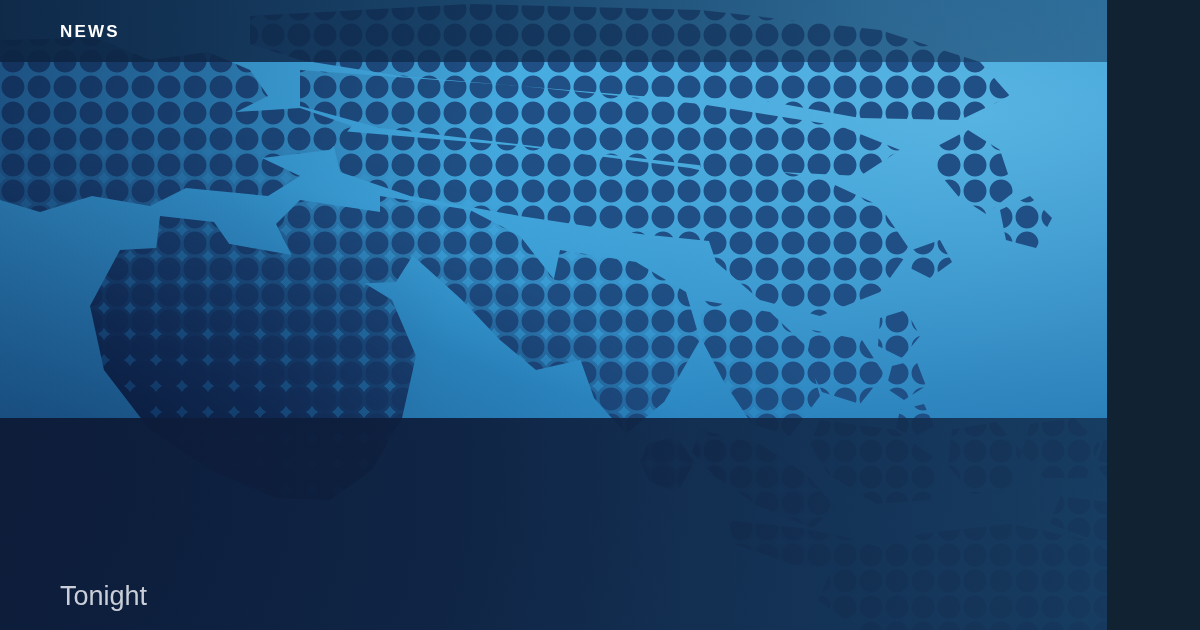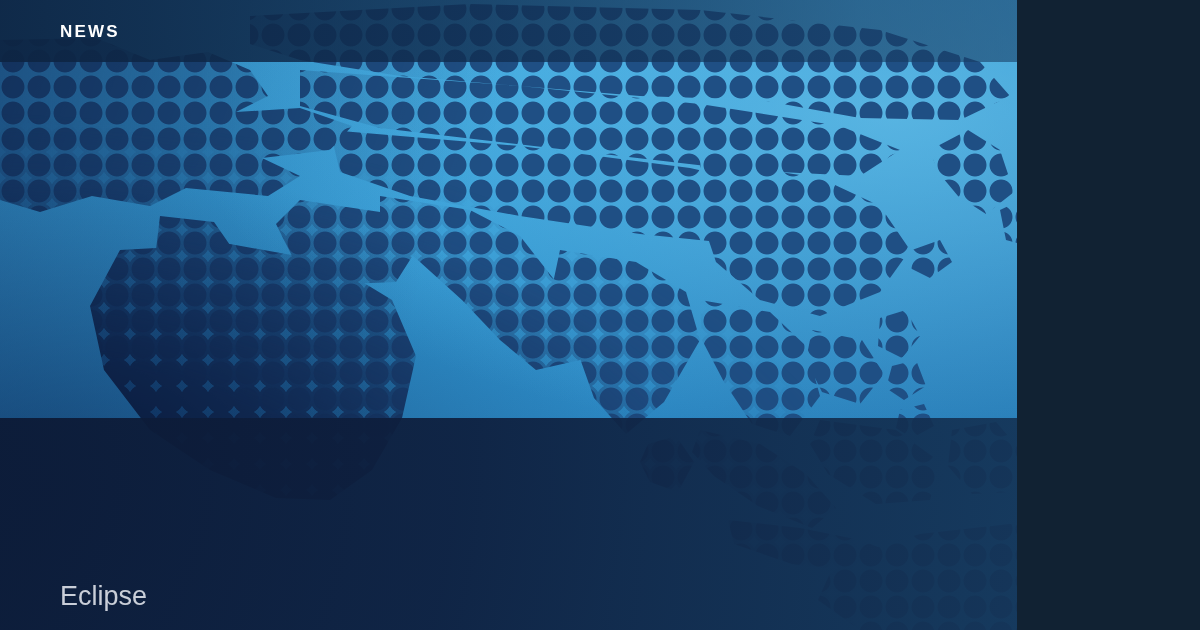--- a/index.html
+++ b/index.html
@@ -1,21 +1,21 @@
 <!DOCTYPE html>
 <html><head>
 <meta charset="utf-8">
 <style>
   * { margin:0; padding:0; box-sizing:border-box; }
   html,body { width:1200px; height:630px; overflow:hidden; background:#123; }
   body { font-family:"Liberation Sans", sans-serif; }
 
   #card {
     position:relative;
-    width:1017px; height:630px;
+    width:1107px; height:630px;
     overflow:hidden;
     background:#2f96d0;
     padding-left:46px;
   }
 
   
   .ocean {
     position:absolute; inset:0;
     background:
       linear-gradient(160deg,
@@ -170,15 +170,15 @@
           <div class="dots-tone"></div>
         </div>
       </foreignObject>
     </g>
   </svg>
 
   <div class="band-top"></div>
   <div class="kicker">NEWS</div>
 
   <div class="band-bottom"></div>
-  <div class="subtitle">Eclipse</div>
+  <div class="subtitle">Tonight</div>
 
 </div>
 
 </body></html>

